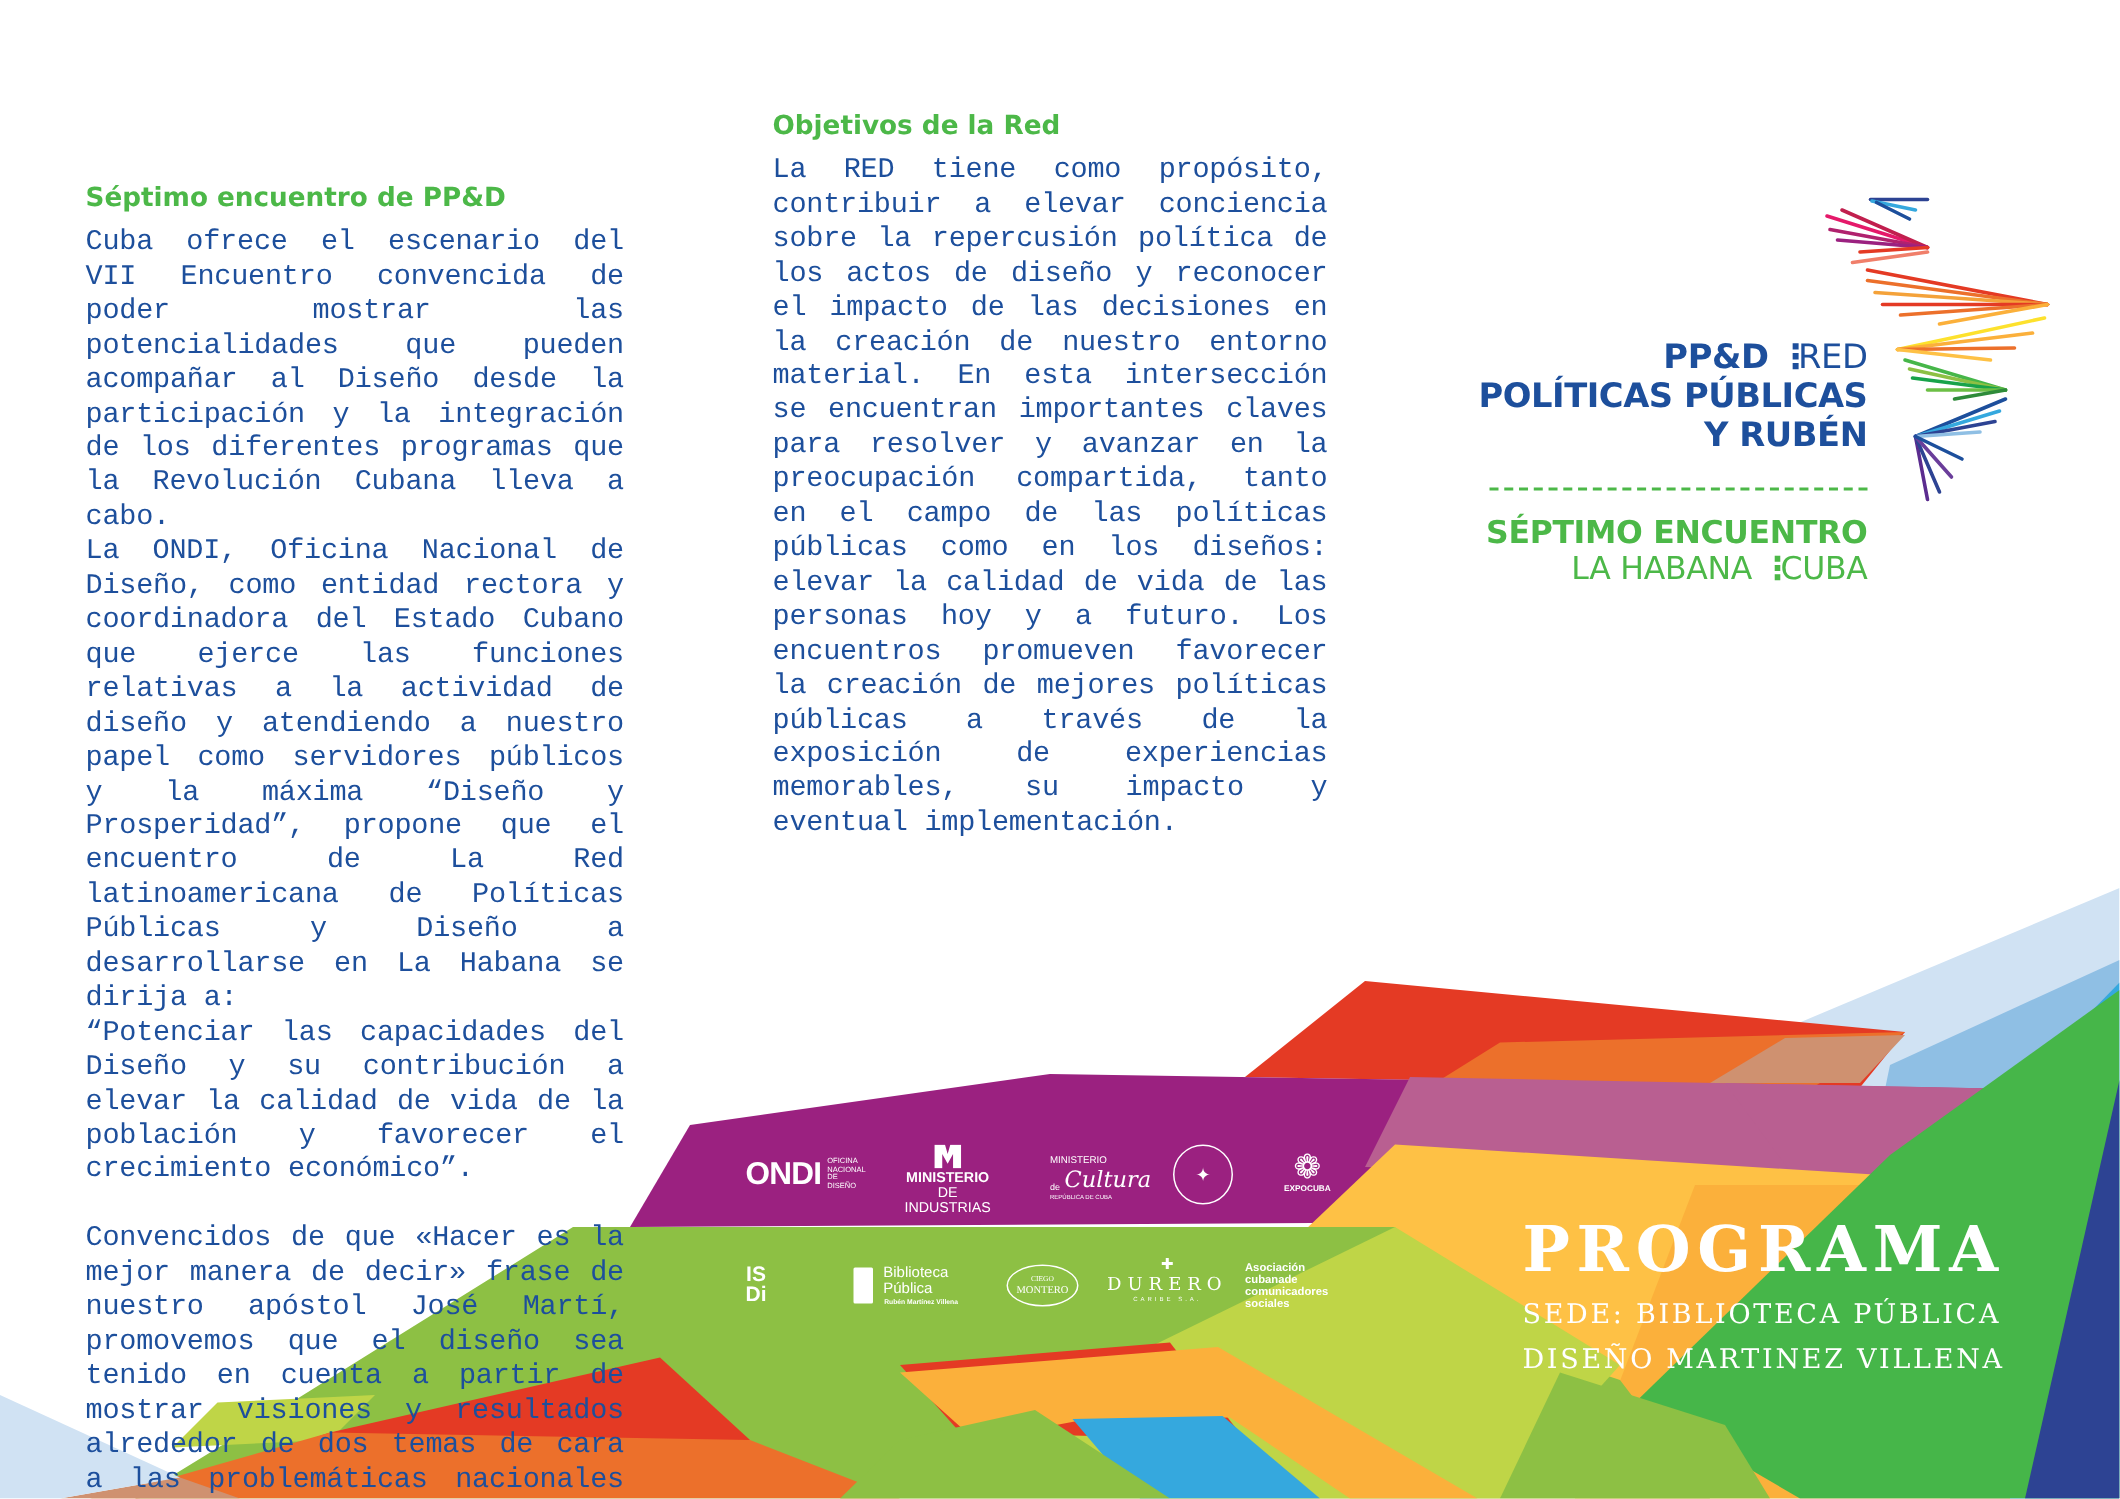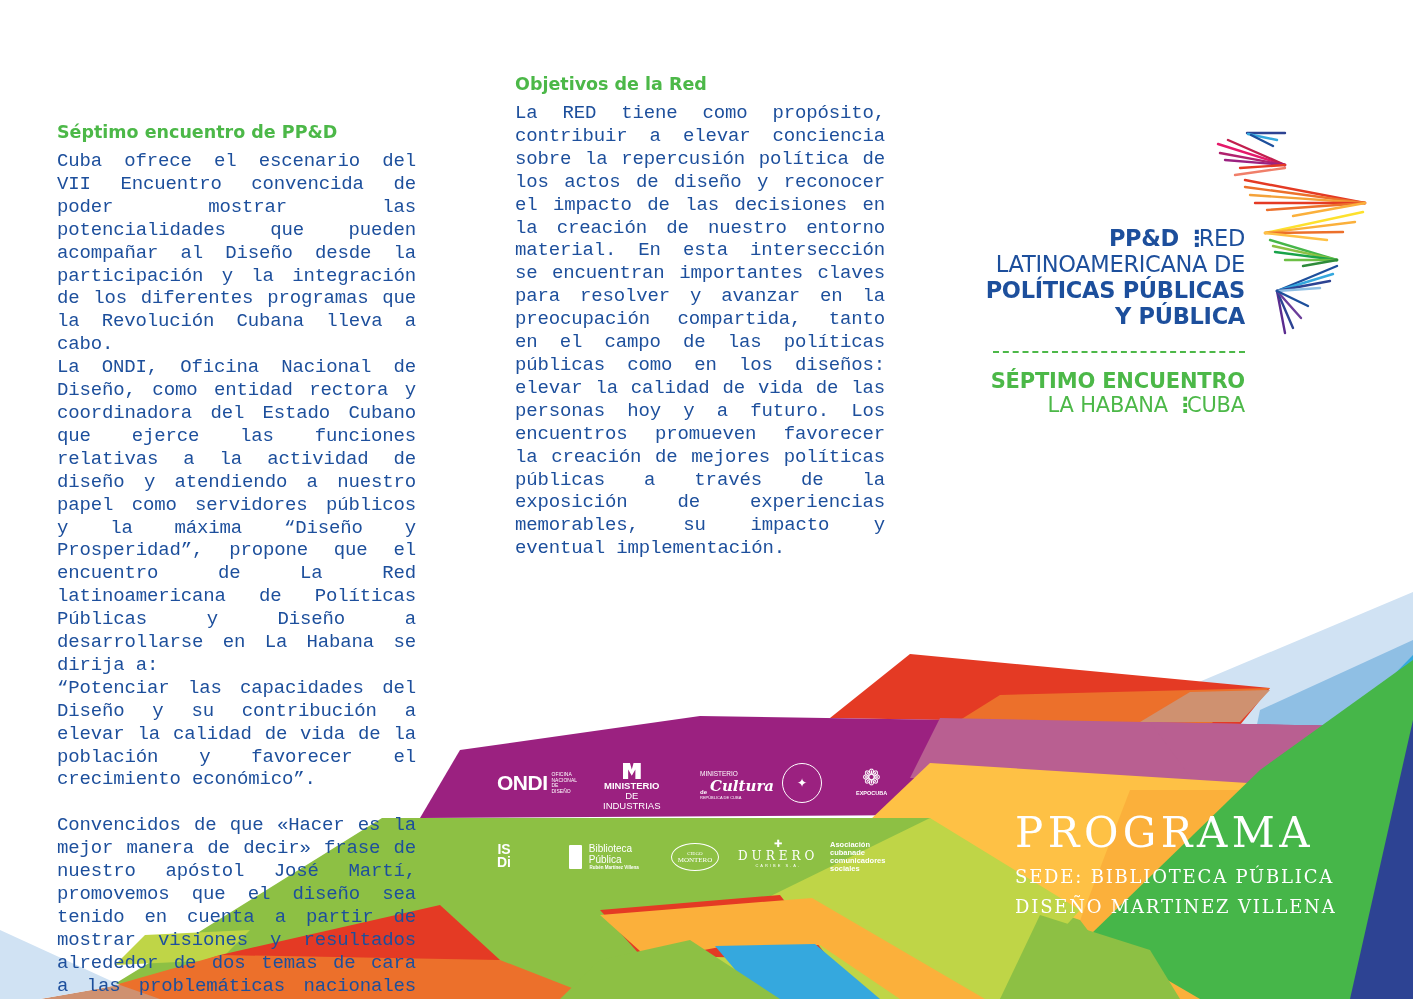--- a/index.html
+++ b/index.html
@@ -26,21 +26,21 @@
   .brand { position: absolute; z-index: 2; right: 168px; top: 225px; text-align: right; width: 320px; }
   .brand-line { font-size: 22.5px; line-height: 26px; color: #1d4f9c; letter-spacing: -0.3px; white-space: nowrap; }
   .brand-line b { font-weight: bold; }
   .brand-sep { display: inline-block; width: 6px; font-weight: bold; }
   .brand-dash { border-top: 2px dashed #4cb848; width: 252px; margin: 22px 0 16px auto; height: 0; }
   .brand-green { color: #4cb848; font-size: 21px; line-height: 24px; white-space: nowrap; letter-spacing: -0.2px; }
   .brand-green b { font-weight: bold; }
   .mark-svg { position: absolute; z-index: 2; left: 1215px; top: 128px; }
 
   .program { position: absolute; z-index: 3; left: 1015px; top: 808px; color: #ffffff; }
-  .program-title { font-family: "DejaVu Serif", serif; font-size: 42px; letter-spacing: 4.5px; line-height: 50px; font-weight: normal; }
+  .program-title { font-family: "DejaVu Serif", serif; font-size: 42px; letter-spacing: 4.5px; line-height: 50px; font-weight: bold; }
   .program-sub { font-family: "DejaVu Serif", serif; font-size: 18px; letter-spacing: 1.8px; line-height: 22px; margin-top: 8px; }
 
   .logos { position: absolute; z-index: 3; color: #ffffff; font-family: "Liberation Sans", sans-serif; }
   .logo { position: absolute; display: flex; align-items: center; }
   .ondi-main { font-weight: bold; font-size: 21px; letter-spacing: -0.5px; }
   .tiny { font-size: 5px; line-height: 5.5px; }
   .small-b { font-weight: bold; font-size: 9.5px; line-height: 10px; text-align: center; }
   .cult-main { font-family: "DejaVu Serif", serif; font-style: italic; font-size: 15px; }
   .round-seal { width: 40px; height: 40px; border: 1.6px solid #fff; border-radius: 50%; box-sizing: border-box; display:flex; align-items:center; justify-content:center; font-size: 4px; }
 </style>
@@ -141,23 +141,22 @@
     <line x1="62" y1="163" x2="93" y2="178" stroke="#1d4f9c"></line>
   </g>
 </svg>
 
 <div class="brand">
   <div class="brand-line">
     <b>PP&amp;D</b>
     <span class="brand-sep">⋮</span>
     <span>RED</span>
   </div>
-  <div class="brand-line">LATINOAMERICANA DE</div>
   <div class="brand-line"><b>POLÍTICAS PÚBLICAS</b></div>
-  <div class="brand-line"><b>Y PÚBLICA</b></div>
+  <div class="brand-line"><b>Y RUBÉN</b></div>
   <div class="brand-dash"></div>
   <div class="brand-green"><b>SÉPTIMO ENCUENTRO</b></div>
   <div class="brand-green">
     <span>LA HABANA</span>
     <span class="brand-sep">⋮</span>
     <span>CUBA</span>
   </div>
 </div>
 
 <div class="program">
@@ -176,21 +175,21 @@
       <span>DE DISEÑO</span>
     </span>
   </div>
   <div class="logo" style="left:603px;top:763px;flex-direction:column;">
     <span style="display:inline-block;width:18px;height:16px;background:#fff;margin-bottom:2px;clip-path:polygon(0 0,40% 0,50% 40%,60% 0,100% 0,100% 100%,70% 100%,70% 40%,50% 80%,30% 40%,30% 100%,0 100%);"></span>
     <span class="small-b">MINISTERIO</span>
     <span class="small-b" style="font-weight:normal">DE INDUSTRIAS</span>
   </div>
   <div class="logo" style="left:700px;top:770px;flex-direction:column;align-items:flex-start;">
     <span style="font-size:6.5px;">MINISTERIO</span>
-    <span style="display:flex;align-items:flex-end;font-weight:bold;">
+    <span style="display:flex;align-items:flex-end;">
         <span style="font-size:6px;">de</span>
         <span class="cult-main" style="margin-left:3px;">Cultura</span>
       </span>
     <span style="font-size:4px;">REPÚBLICA DE CUBA</span>
   </div>
   <div class="logo" style="left:782px;top:763px;">
     <div class="round-seal">
         <span style="font-size:12px">✦</span>
       </div>
   </div>

